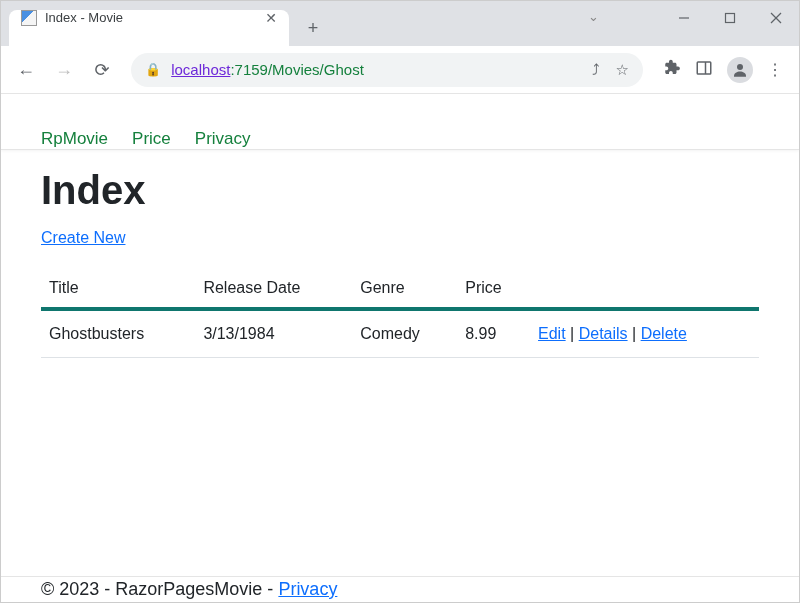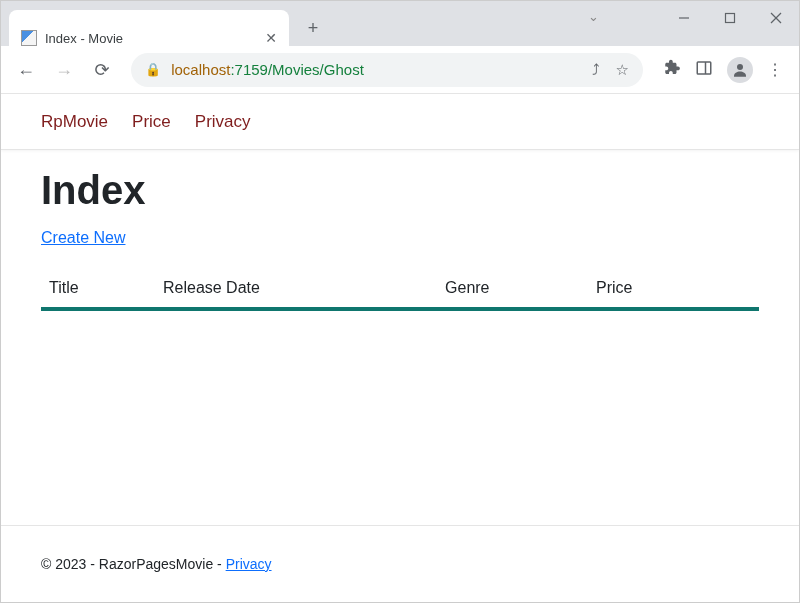--- a/index.html
+++ b/index.html
@@ -2,58 +2,58 @@
 <html><head>
   <meta charset="utf-8">
   <style>
     * { margin: 0; padding: 0; box-sizing: border-box; }
     body { font-family: "Segoe UI", Arial, sans-serif; width: 800px; height: 603px; background: #fff; overflow: hidden; }
     
     .window { width: 800px; height: 603px; background: #fff; display: flex; flex-direction: column; border: 1px solid #ccc; }
     
     
     .titlebar { height: 45px; background: #dfe1e5; display: flex; align-items: flex-end; position: relative; }
-    .tab { height: 36px; background: #fff; border-radius: 8px 8px 0 0; margin-left: 8px; display: flex; align-items: flex-end; padding: 0 12px; min-width: 280px; gap: 8px; }
+    .tab { height: 36px; background: #fff; border-radius: 8px 8px 0 0; margin-left: 8px; display: flex; align-items: flex-start; padding: 0 12px; min-width: 280px; gap: 8px; }
     .tab-favicon { width: 16px; height: 16px; background: linear-gradient(135deg,#4a90e2 40%,#f5f5f5 40%); border: 1px solid #999; }
     .tab-title { font-size: 13px; color: #3c4043; flex: 1; }
     .tab-close { font-size: 14px; color: #5f6368; cursor: pointer; }
     .new-tab { width: 28px; height: 28px; display: flex; align-items: center; justify-content: center; margin: 0 0 4px 10px; color: #5f6368; font-size: 18px; }
     .win-controls { position: absolute; right: 0; top: 0; display: flex; height: 34px; }
     .win-btn { width: 46px; display: flex; align-items: center; justify-content: center; color: #5f6368; }
     .win-btn svg { width: 12px; height: 12px; }
     .chev-down { position: absolute; right: 200px; top: 8px; color: #888; font-size: 13px; }
     
     .toolbar { height: 48px; background: #fff; border-bottom: 1px solid #e5e5e5; display: flex; align-items: center; padding: 0 8px; gap: 4px; }
     .nav-btn { width: 34px; height: 34px; border-radius: 50%; display: flex; align-items: center; justify-content: center; color: #5f6368; font-size: 18px; }
     .nav-btn.disabled { color: #bdbdbd; }
     .omnibox { flex: 1; height: 34px; background: #f1f3f4; border-radius: 17px; display: flex; align-items: center; padding: 0 14px; margin: 0 8px; gap: 10px; font-size: 15px; color: #202124; }
     .lock { color: #5f6368; font-size: 13px; }
-    .url-host { color: #a16207; }
+    .url-host { color: #6d28d9; text-decoration: underline; }
     .url-path { color: #15803d; }
     .omnibox-right { margin-left: auto; display: flex; gap: 16px; color: #5f6368; }
     .toolbar-icons { display: flex; align-items: center; gap: 14px; padding: 0 8px; color: #5f6368; }
     .avatar { width: 26px; height: 26px; border-radius: 50%; background: #dadce0; display:flex;align-items:center;justify-content:center;}
     
     
     .page { flex: 1; overflow: auto; display: flex; flex-direction: column; }
-    .site-nav { height: 56px; border-bottom: 1px solid #e5e5e5; display: flex; align-items: center; padding: 0 40px; gap: 24px; font-size: 17px; color: #7f1d1d; box-shadow: 0 1px 3px rgba(0,0,0,0.05); }
+    .site-nav { height: 56px; border-bottom: 1px solid #e5e5e5; display: flex; align-items: flex-end; padding: 0 40px; gap: 24px; font-size: 17px; color: #15803d; box-shadow: 0 1px 3px rgba(0,0,0,0.05); }
     .brand { font-weight: 400; cursor: pointer; }
     .navlink { cursor: pointer; }
     
     .content { padding: 18px 40px; flex: 1; }
     h1 { font-size: 40px; font-weight: 600; color: #212529; margin-bottom: 16px; }
     .create-link { color: #0d6efd; text-decoration: underline; font-size: 16px; }
     
     table { width: 100%; border-collapse: collapse; margin-top: 22px; }
     th { text-align: left; font-weight: 400; font-size: 16px; color: #212529; padding: 10px 8px; border-bottom: 4px solid #0f766e; }
     td { padding: 14px 8px; font-size: 16px; color: #212529; border-bottom: 1px solid #dee2e6; }
     .row-actions a { color: #0d6efd; text-decoration: underline; cursor: pointer; }
     .row-actions span { color: #212529; }
     
-    footer { border-top: 1px solid #e5e5e5; padding: 30px 40px; font-size: 14px; color: #212529; }
+    footer { border-top: 1px solid #e5e5e5; padding: 2px 40px; font-size: 18px; color: #212529; }
     footer a { color: #0d6efd; text-decoration: underline; }
   </style>
 </head>
 <body>
 
 <div class="window">
 
   <div class="titlebar">
     <div class="tab">
       <div class="tab-favicon"></div>
@@ -129,20 +129,31 @@
         <thead>
           <tr>
             <th>Title</th>
             <th>Release Date</th>
             <th>Genre</th>
             <th>Price</th>
             <th></th>
           </tr>
         </thead>
         <tbody>
+          <tr>
+            <td>Ghostbusters</td>
+            <td>3/13/1984</td>
+            <td>Comedy</td>
+            <td>8.99</td>
+            <td class="row-actions">
+              <a>Edit</a><span> | </span>
+              <a>Details</a><span> | </span>
+              <a>Delete</a>
+            </td>
+          </tr>
         </tbody>
       </table>
     </div>
 
     <footer>
       <span>© 2023 - RazorPagesMovie - </span><a>Privacy</a>
     </footer>
   </div>
 
 </div>

